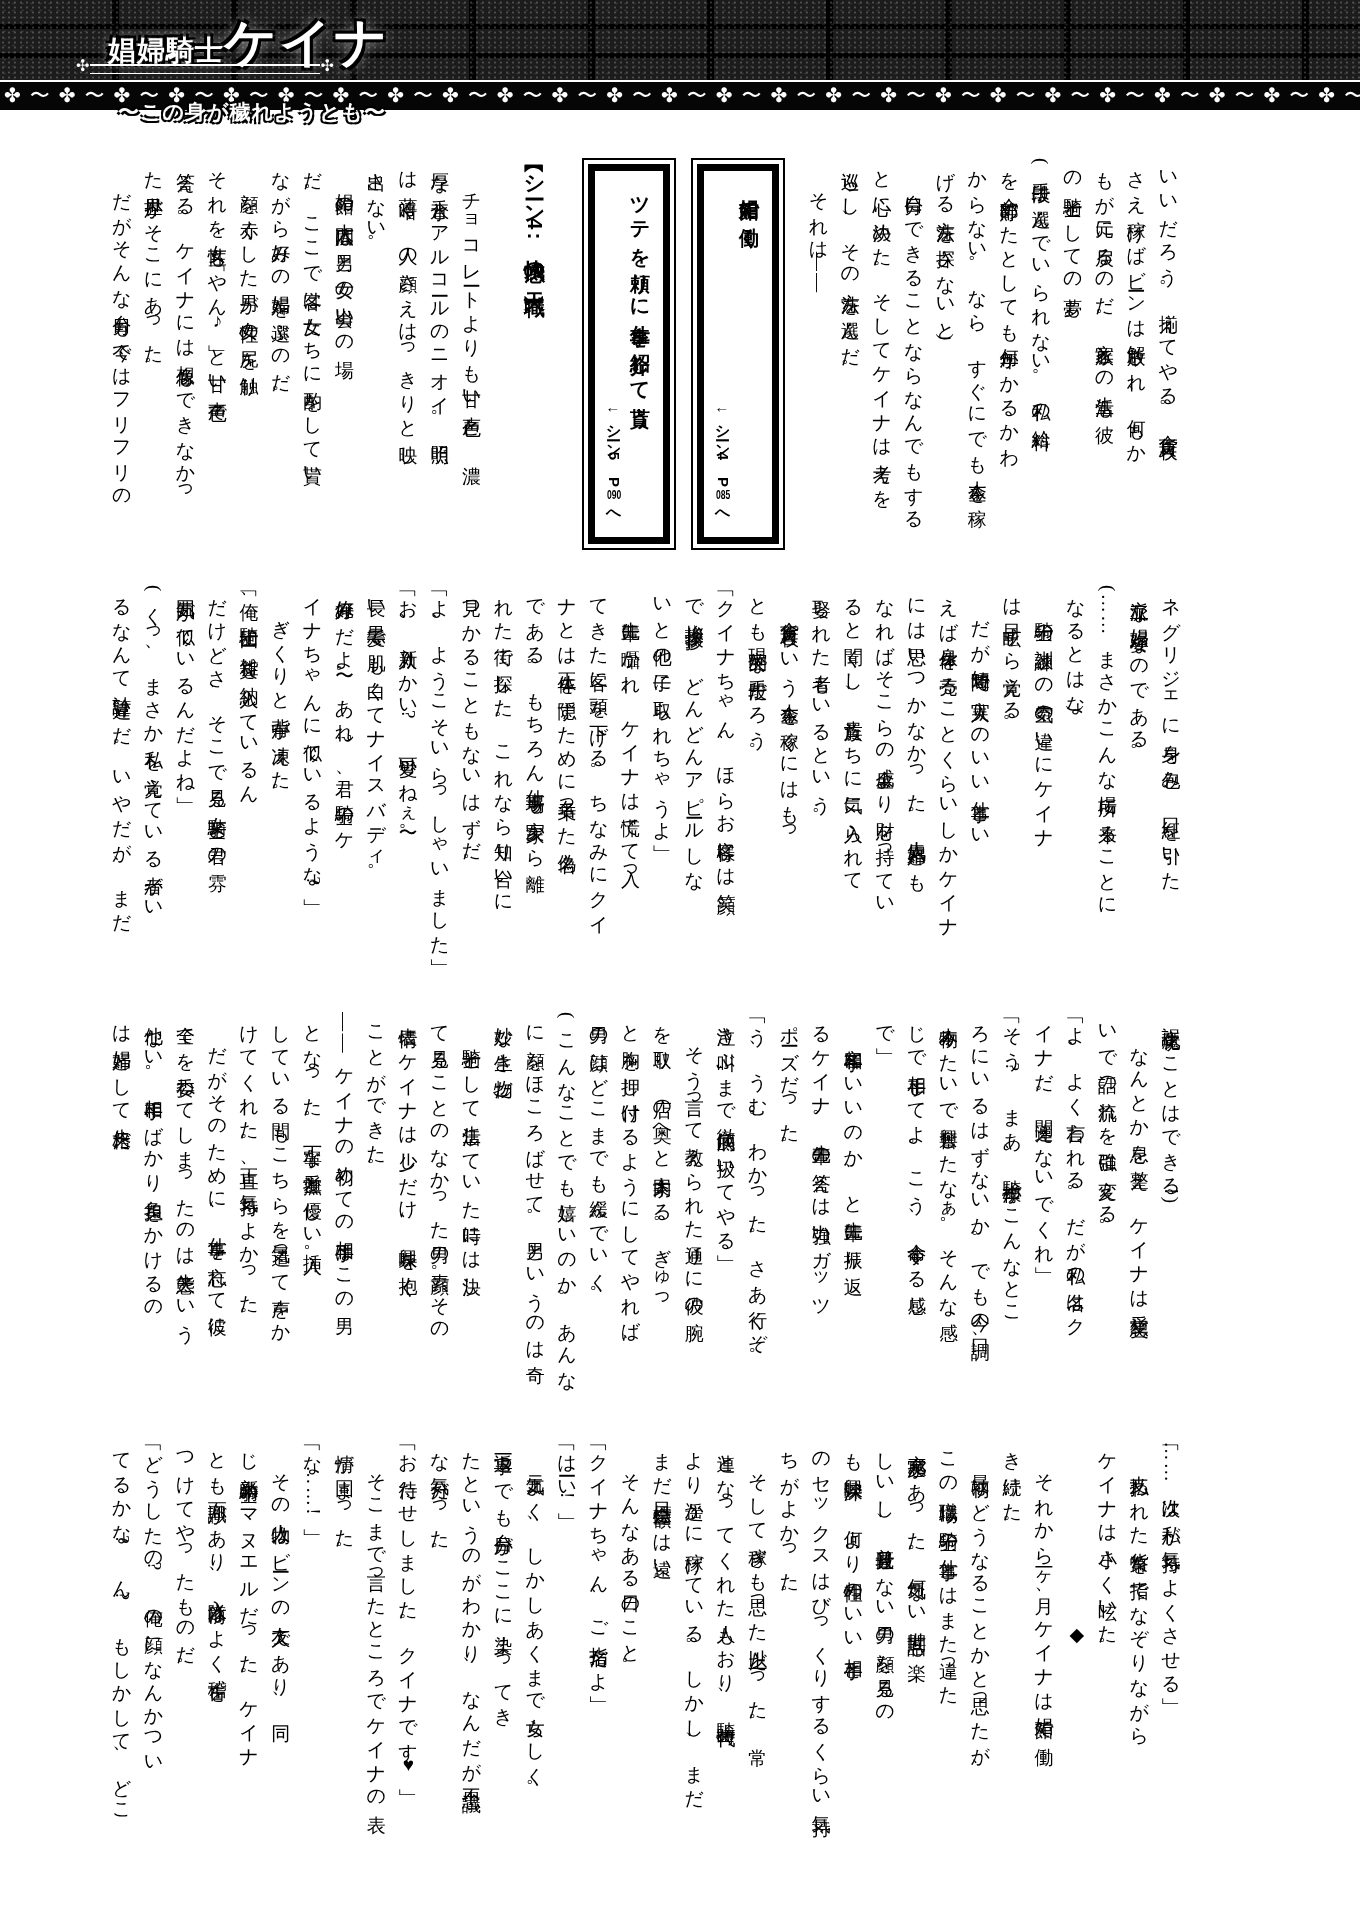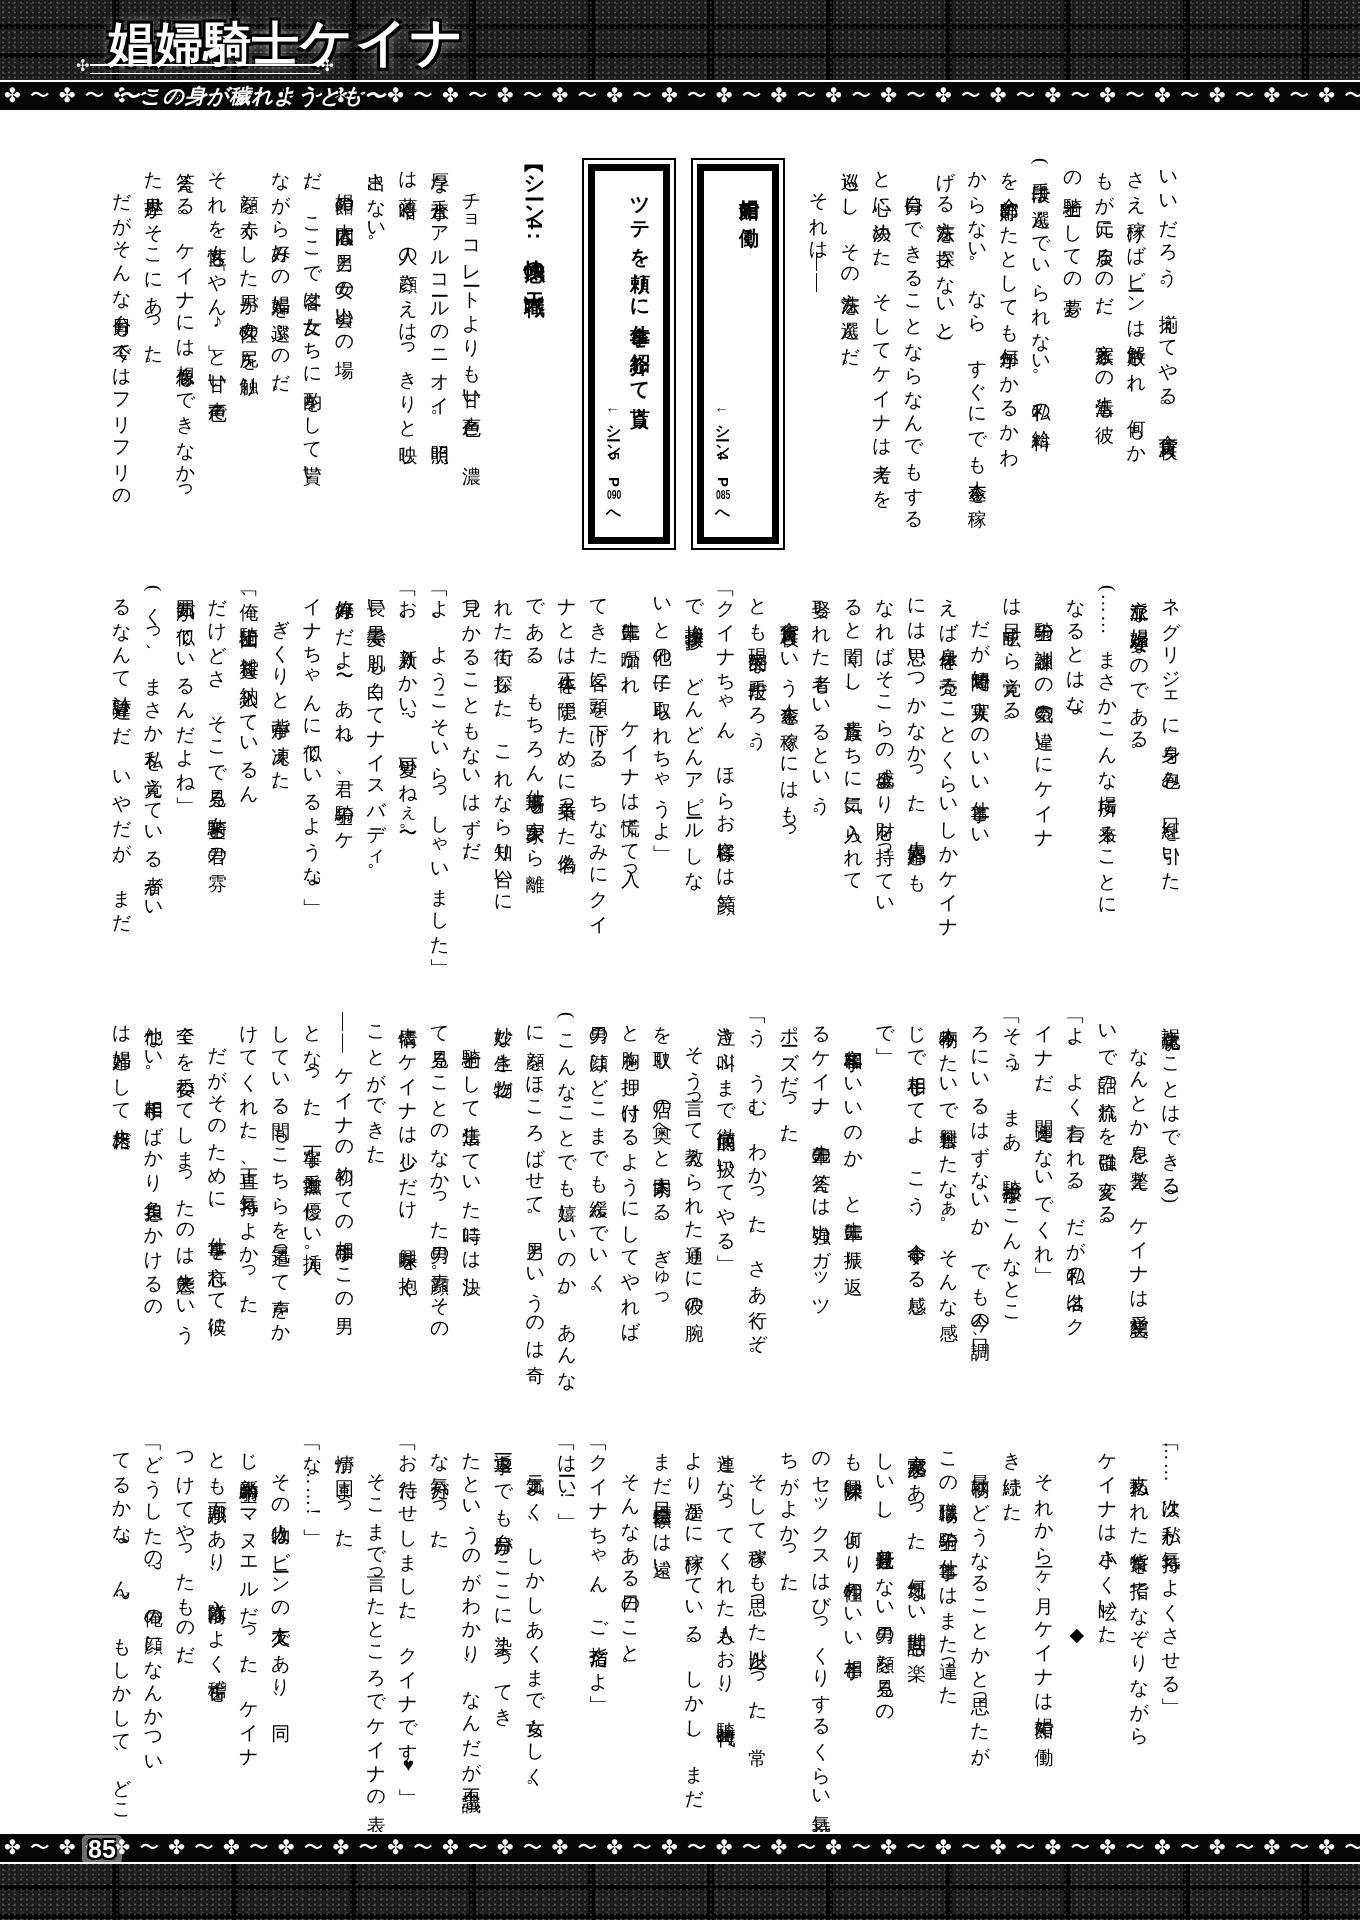--- a/index.html
+++ b/index.html
@@ -24,32 +24,32 @@
   .band::before{
     content:"✤〜✤〜✤〜✤〜✤〜✤〜✤〜✤〜✤〜✤〜✤〜✤〜✤〜✤〜✤〜✤〜✤〜✤〜✤〜✤〜✤〜✤〜✤〜✤〜✤〜✤〜✤〜✤〜✤〜✤〜✤〜✤〜✤";
     font-family:"DejaVu Sans",sans-serif;font-size:20px;line-height:27px;letter-spacing:9px;
     display:block;padding-left:4px;}
 
   
   .header{position:absolute;top:0;left:0;right:0;height:112px;}
   .header .band{bottom:0;}
   .title-wrap{position:absolute;top:8px;left:108px;z-index:3;color:#fff;
               font-family:"Liberation Sans","DejaVu Sans",sans-serif;font-weight:bold;white-space:nowrap;}
-  .title-main{font-size:47px;letter-spacing:1px;
+  .title-main{font-size:28px;letter-spacing:1px;
       text-shadow:-3px -3px 0 #000,3px -3px 0 #000,-3px 3px 0 #000,3px 3px 0 #000,0 0 12px rgba(255,255,255,.9);}
   .title-accent{font-size:52px;letter-spacing:2px;
       text-shadow:-3px -3px 0 #000,3px -3px 0 #000,-3px 3px 0 #000,3px 3px 0 #000,0 0 14px rgba(255,255,255,.9);margin-top:10px;}
   .title-divider{position:absolute;top:64px;left:90px;width:230px;height:7px;z-index:3;
       border-top:2px solid #fff;border-bottom:1px solid #fff;}
   .title-divider::before,.title-divider::after{content:"✣";color:#fff;position:absolute;top:-10px;
       font-size:16px;font-family:"DejaVu Sans",sans-serif;}
   .title-divider::before{left:-14px;} .title-divider::after{right:-14px;}
-  .subtitle{position:absolute;top:82px;left:118px;z-index:4;color:#fff;font-weight:bold;font-size:21px;
+  .subtitle{position:absolute;top:98px;left:118px;z-index:4;color:#fff;font-weight:bold;font-size:21px;
       font-family:"Liberation Sans","DejaVu Sans",sans-serif;letter-spacing:1px;
-      text-shadow:-2px -2px 0 #000,2px -2px 0 #000,-2px 2px 0 #000,2px 2px 0 #000;font-style:italic;}
+      text-shadow:-2px -2px 0 #000,2px -2px 0 #000,-2px 2px 0 #000,2px 2px 0 #000;}
 
   
   .content{position:absolute;top:112px;bottom:88px;left:0;right:0;background:#fff;
            box-sizing:border-box;padding:46px 166px 0 106px;}
   .row{writing-mode:vertical-rl;height:392px;margin-bottom:35px;color:#000;
        font-size:19px;letter-spacing:2.4px;line-height:31.8px;}
   .row p{margin:0;}
   .row .head{font-weight:bold;font-size:21px;letter-spacing:3px;line-height:34px;
              margin-block-start:30px;font-family:"Liberation Sans","DejaVu Sans",sans-serif;}
   .row .head + p{margin-block-start:30px;}
@@ -231,18 +231,14 @@
         <p>「な……!」</p>
         <p>　その人物はビーンの友人であり、同</p>
         <p>じ新米騎士のマヌエルだった。ケイナ</p>
         <p>とも面識があり、入隊前はよく稽古を</p>
         <p>つけてやったものだ。</p>
         <p>「どうしたの?　俺の顔になんかつい</p>
         <p>てるかな?　ん?　もしかして、どこ</p>
       </div>
   </div>
 
-  <div class="footer brick">
-    <div class="band"></div>
-    <div class="page-num">85</div>
-  </div>
 
 </div>
 
 </body></html>

